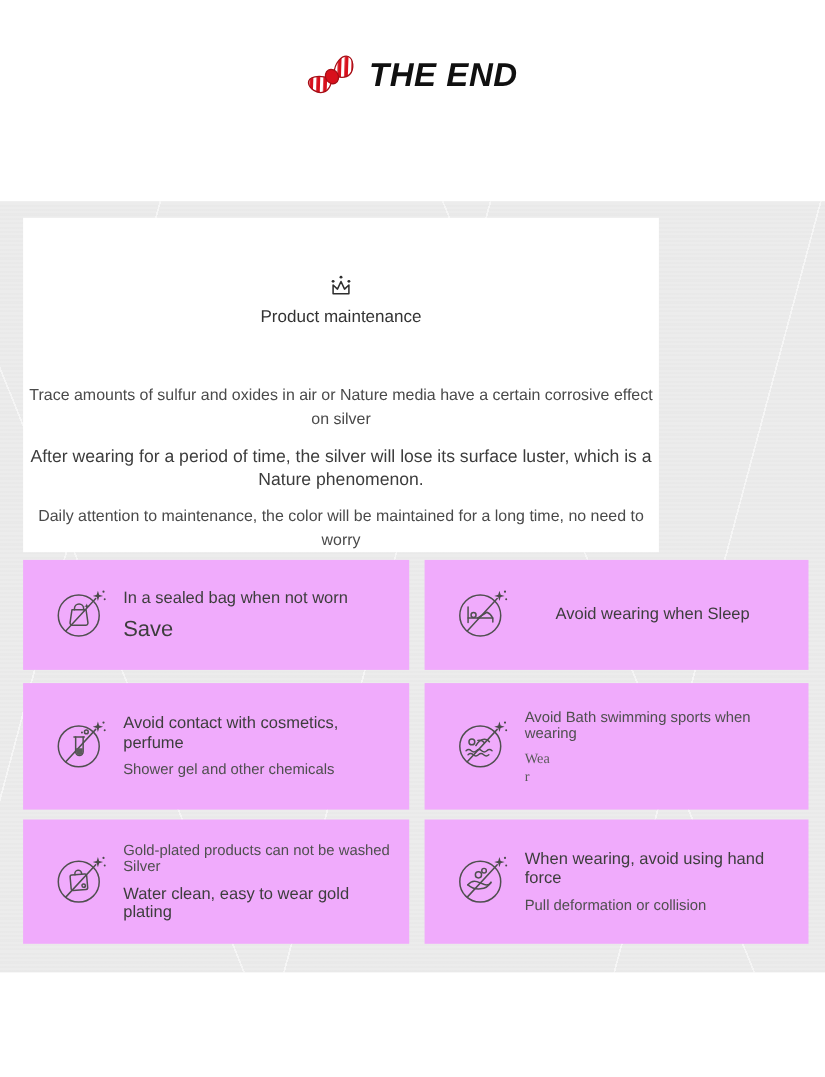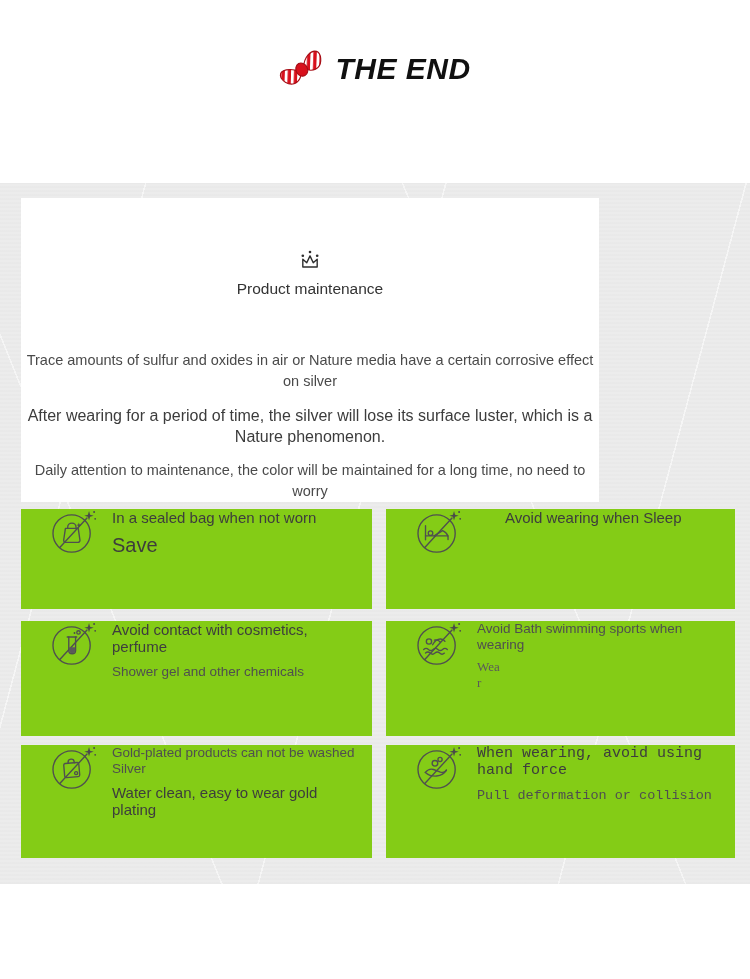--- a/index.html
+++ b/index.html
@@ -35,29 +35,29 @@
     display:flex;flex-direction:column;align-items:center;
     text-align:center;
   }
   .crown{width:36px;height:32px;margin-top:50px;}
   .m-heading{font-size:15.5px;color:#333333;margin-top:10px;}
   .m-lines{margin-top:52px;display:flex;flex-direction:column;gap:13px;width:100%;align-items:flex-end;}
   .m-line{font-size:14.5px;color:#4a4a4a;line-height:21px;}
   .m-line.mid{font-size:16px;color:#3c3c3c;}
   
   .tip-card{
-    position:absolute;background:#84cc16;
-    display:flex;align-items:flex-start;
+    position:absolute;background:#f0abfc;
+    display:flex;align-items:center;
   }
   .pos-1{left:21px; top:509px;width:351px;height:100px;}
   .pos-2{left:386px;top:509px;width:349px;height:100px;gap:28px;}
   .pos-3{left:21px; top:621px;width:351px;height:115px;}
   .pos-4{left:386px;top:621px;width:349px;height:115px;}
   .pos-5{left:21px; top:745px;width:351px;height:113px;}
-  .pos-6{left:386px;top:745px;width:349px;height:113px;font-family:Liberation Mono, monospace;}
+  .pos-6{left:386px;top:745px;width:349px;height:113px;}
   .tip-svg{
     flex:none;width:49px;height:49px;margin-left:27px;margin-right:15px;
     stroke:#4f4f4f;fill:none;stroke-width:1.5;stroke-linecap:round;stroke-linejoin:round;
   }
   .tip-text{display:flex;flex-direction:column;gap:8px;padding-right:8px;}
   .tight{gap:2px;font-family:Liberation Serif, serif;}
   .t-lg{font-size:15px;color:#3d3d3d;line-height:1.15;}
   .t-md{font-size:13.5px;color:#4f4f4f;line-height:1.15;}
   .t-xl{font-size:20px;color:#3d3d3d;line-height:1.1;}
   .t-sm{font-size:13px;color:#5a5a5a;line-height:1.1;}

